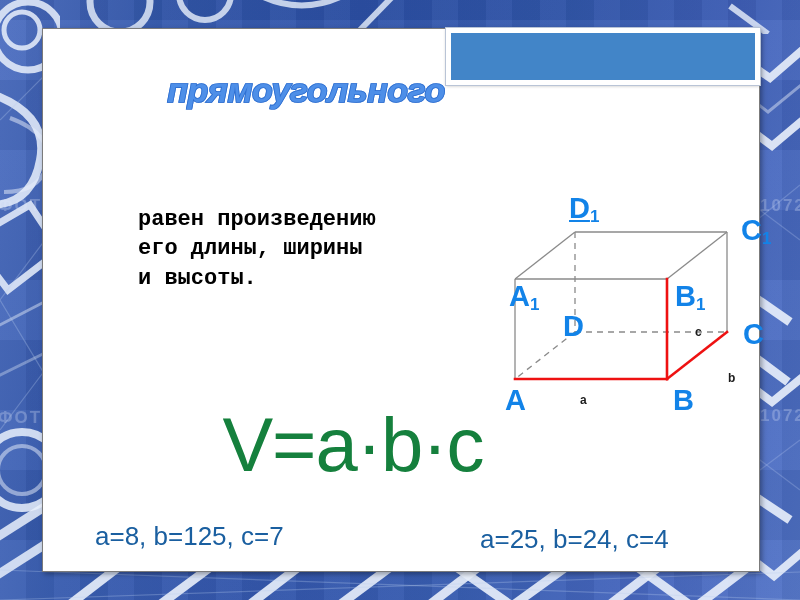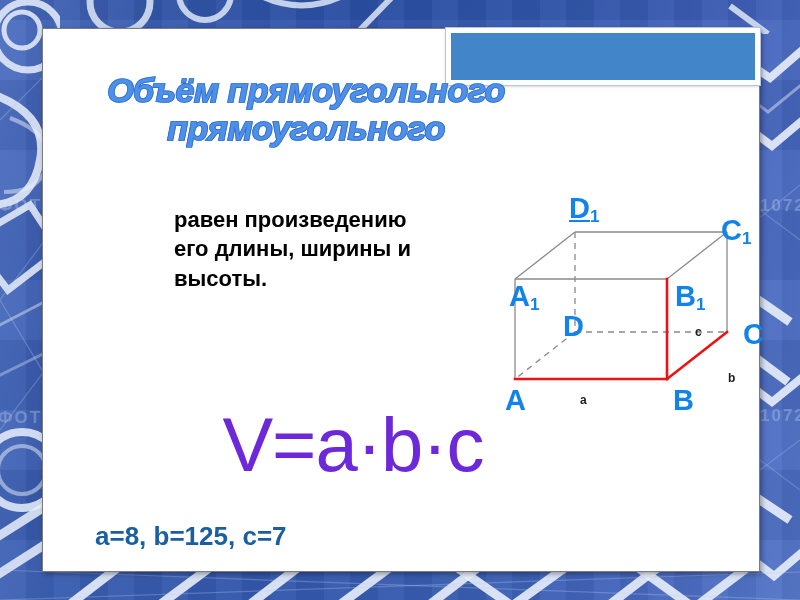--- a/index.html
+++ b/index.html
@@ -111,47 +111,46 @@
     user-select: none;
   }
   #title .line2 { display: block; }
 
   
   #body-text {
     position: absolute;
     left: 95px;
     top: 176px;
     width: 240px;
-    font-family: Liberation Sans, sans-serif;
+    font-family: Liberation Mono, monospace;
     font-weight: bold;
     font-size: 22px;
     line-height: 1.33;
     color: #000000;
-    margin-left: 36px;
   }
 
   
   #formula {
     position: absolute;
     left: 0px;
     top: 378px;
     width: 620px;
     text-align: center;
     font-family: "Liberation Sans", sans-serif;
     font-size: 76px;
     line-height: 1;
-    color: #6d28d9;
+    color: #15803d;
     letter-spacing: -1px;
   }
 
   
   .example {
     position: absolute;
     font-family: "Liberation Sans", sans-serif;
-    font-weight: bold;
+    font-weight: normal;
     font-size: 26px;
     color: #1a5fa0;
     white-space: nowrap;
   }
   #example-left  { left: 52px;  top: 492px; }
   #example-right { left: 437px; top: 495px; }
 
   
   #diagram {
     position: absolute;
@@ -277,21 +276,20 @@
   <span class="watermark" style="left:760px; top:196px;">1072</span>
   <span class="watermark" style="left:760px; top:406px;">1072</span>
 
   <div id="card">
 
     <div id="blue-box">
       <span></span>
     </div>
 
     <div id="title">
-      <span>Объём прямоугольного</span>
       <span class="line2">прямоугольного</span>
     </div>
 
     <div id="body-text">равен произведению его длины, ширины и высоты.</div>
 
     <div id="diagram">
       <svg width="320" height="235" viewBox="0 0 320 235">
 
         <g stroke="#8a8a8a" stroke-width="1.3" fill="none" stroke-dasharray="6 5">
           <line x1="92" y1="38" x2="92" y2="138"></line>
@@ -310,32 +308,33 @@
 
         <g stroke="#ee1111" stroke-width="2.6" fill="none" stroke-linecap="square">
           <line x1="32" y1="185" x2="184" y2="185"></line>
           <line x1="184" y1="185" x2="244" y2="138"></line>
           <line x1="184" y1="85" x2="184" y2="185"></line>
         </g>
       </svg>
 
       
       <span class="vlabel" style="left:86px;  top:0px;text-decoration:underline;">D<sub>1</sub></span>
-      <span class="vlabel" style="left:238px; top:22px;">C<sub>1</sub></span>
+      <span class="vlabel" style="left:258px; top:22px;">C<sub>1</sub></span>
       <span class="vlabel" style="left:26px;  top:88px;">A<sub>1</sub></span>
       <span class="vlabel" style="left:192px; top:88px;">B<sub>1</sub></span>
       <span class="vlabel" style="left:80px;  top:118px;">D</span>
       <span class="vlabel" style="left:260px; top:126px;">C</span>
       <span class="vlabel" style="left:22px;  top:192px;">A</span>
       <span class="vlabel" style="left:190px; top:192px;">B</span>
 
       
       <span class="elabel" style="left:97px;  top:200px;">a</span>
       <span class="elabel" style="left:245px; top:178px;">b</span>
       <span class="elabel" style="left:212px; top:132px;">c</span>
     </div>
 
     <div id="formula">V=a·b·c</div>
 
     <div class="example" id="example-left">a=8, b=125, c=7</div>
+    <div class="example" id="example-right">a=25, b=24, c=4</div>
 
   </div>
 </div>
 
 </body></html>

